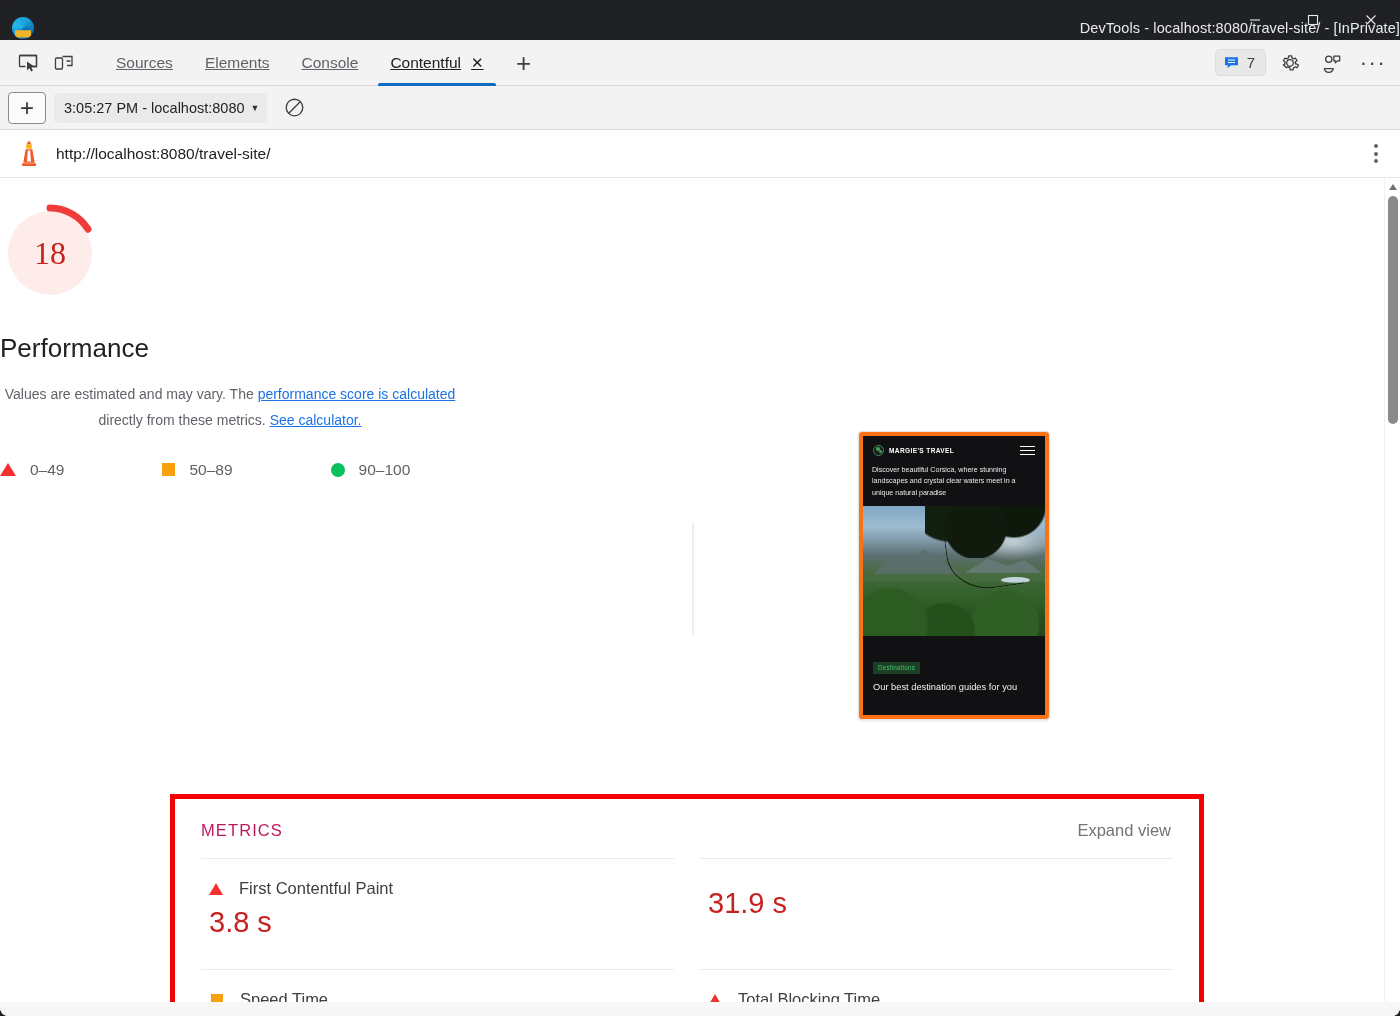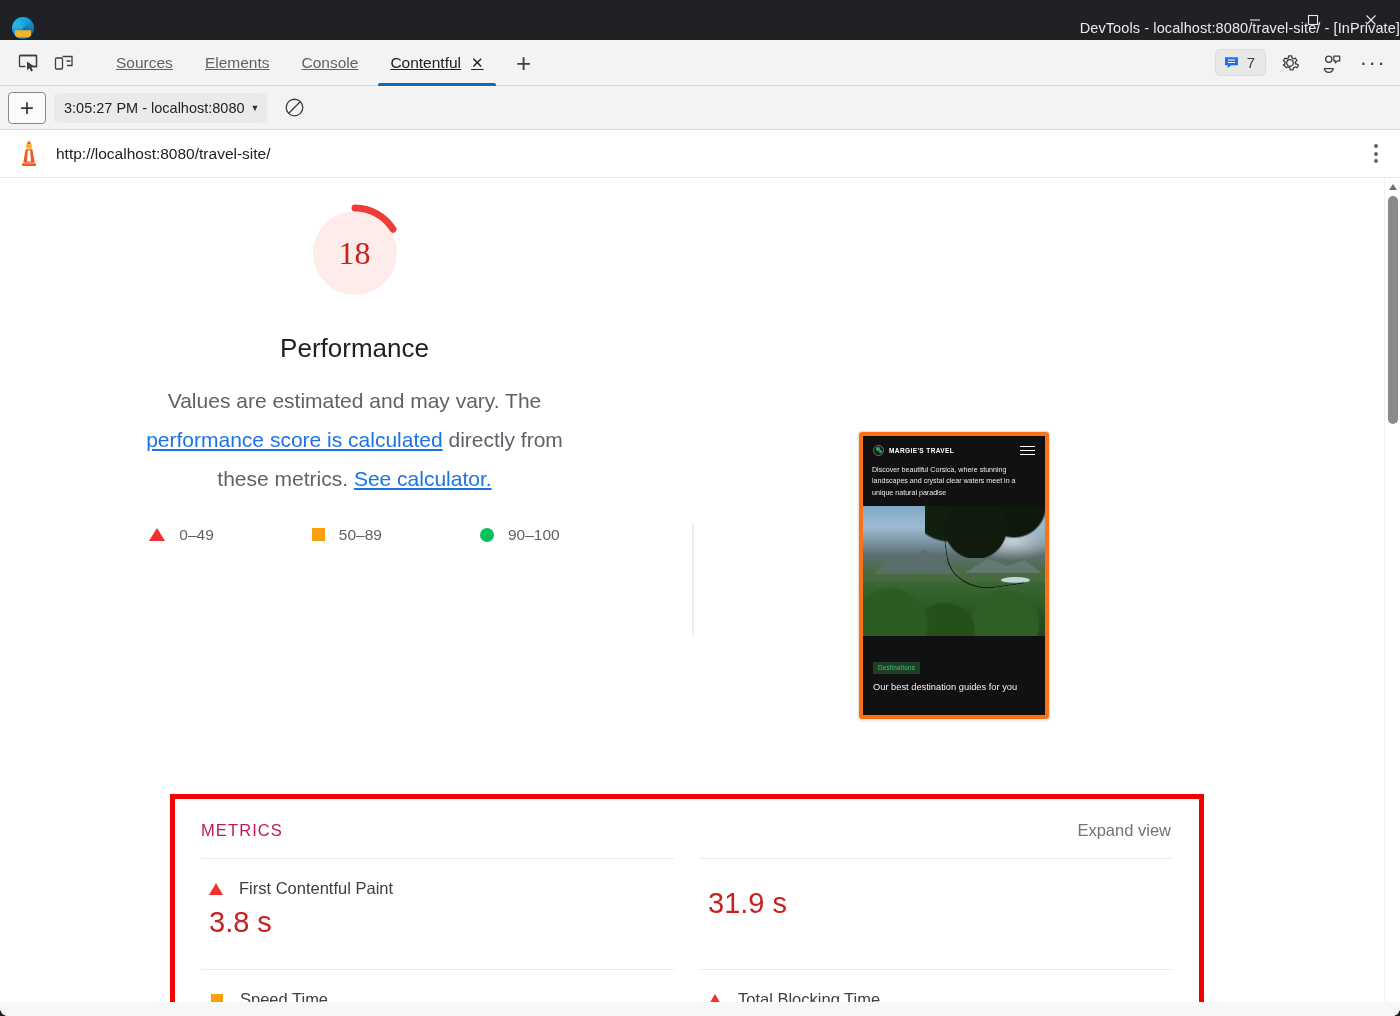--- a/index.html
+++ b/index.html
@@ -132,33 +132,33 @@
 
   
   .report {
     position: relative;
     height: 838px; background: #ffffff; overflow: hidden;
   }
 
   .hero { position: relative; height: 370px; }
   .gauge-col {
     position: absolute; left: 0; top: 0; width: 693px; height: 370px;
-    display: flex; flex-direction: column; align-items: center; padding-left: 16px;
+    display: flex; flex-direction: column; 
   }
   .gauge-wrap { position: relative; width: 100px; height: 100px; margin-top: 25px; }
   .gauge-svg { display: block; }
   .gauge-num {
     position: absolute; left: 0; top: 0; width: 100px; height: 100px;
     display: flex; align-items: center; justify-content: center;
     font-size: 32px; color: #c7221f; font-family: "Liberation Serif", serif;
   }
   .cat-title { font-size: 26px; color: #212121; margin-top: 30px; font-weight: 400; }
   .hero-desc {
     margin-top: 18px; width: 460px; text-align: center;
-    font-size: 21px; line-height: 1.85; color: #5f6368;
+    font-size: 14px; line-height: 1.85; color: #5f6368;
   }
   .hero-desc a { color: #1a73e8; text-decoration: underline; }
   .legend { display: flex; gap: 98px; margin-top: 27px; align-items: center; }
   .legend-item { display: flex; align-items: center; gap: 14px; font-size: 15.5px; color: #5f6368; }
   .tri {
     width: 0; height: 0; border-left: 8px solid transparent; border-right: 8px solid transparent;
     border-bottom: 13px solid #f23030;
   }
   .sq { width: 13px; height: 13px; background: #fa9f0e; }
   .circ { width: 14px; height: 14px; border-radius: 50%; background: #07c25c; }

